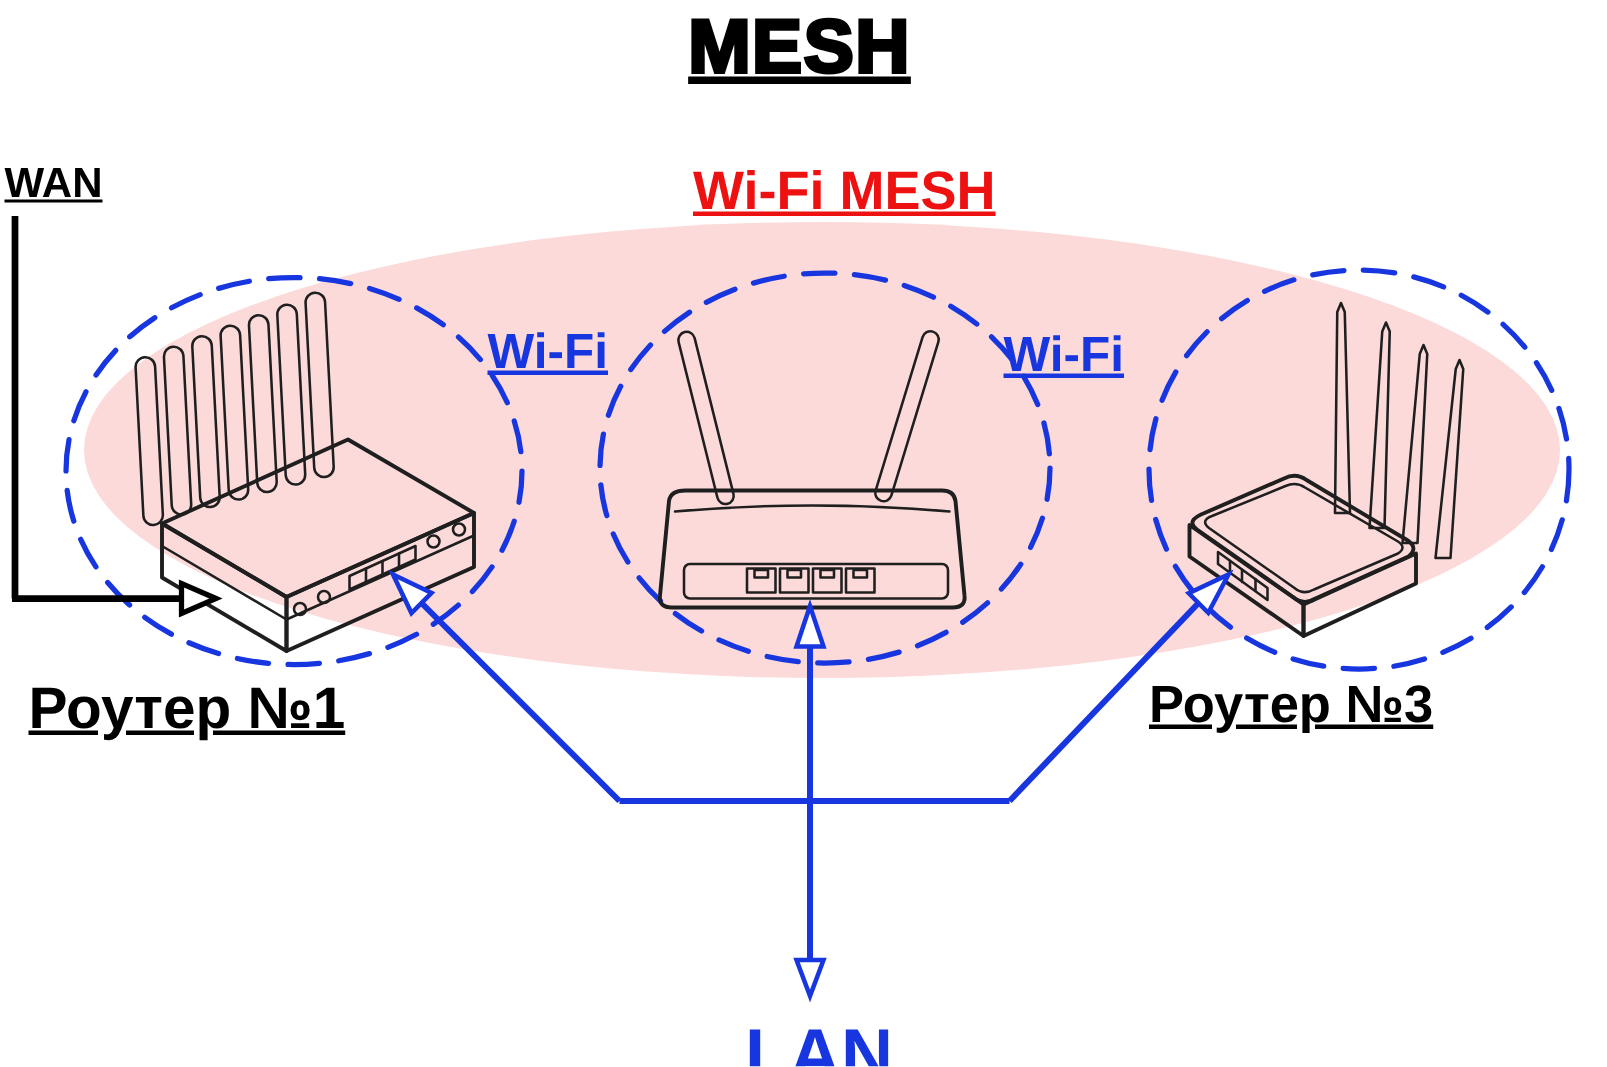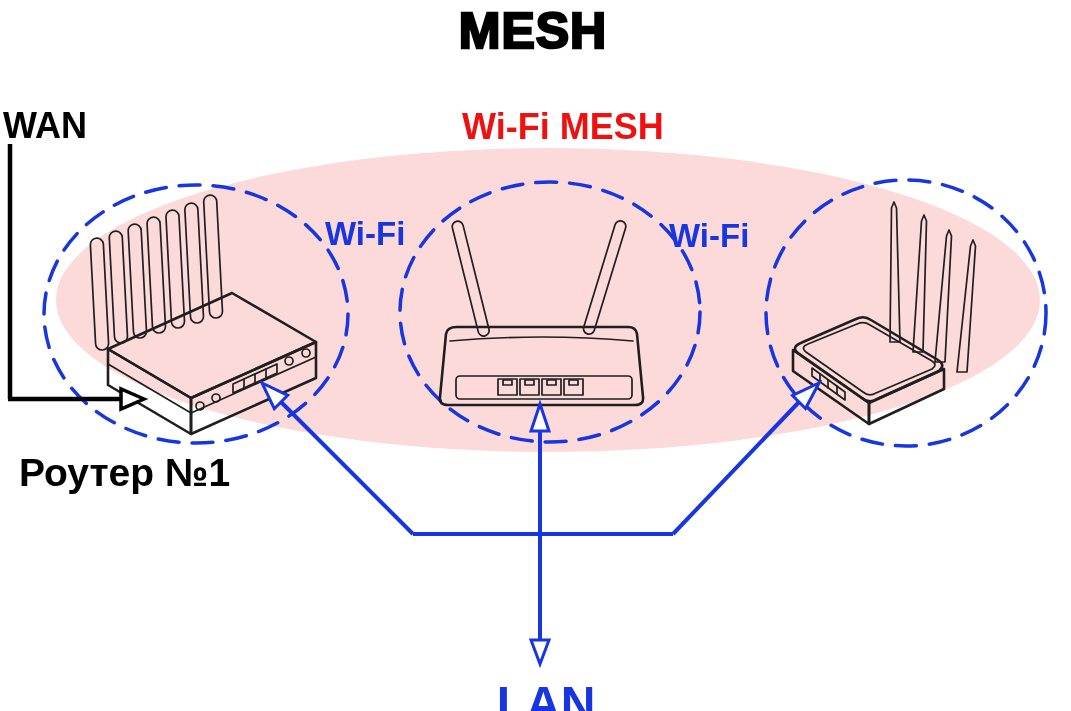--- a/index.html
+++ b/index.html
@@ -8,27 +8,27 @@
     --zone-pink:#fcdada;
     --ink-black:#000000;
     --router-ink:#1f1f1f;
   }
   html,body{margin:0;padding:0;background:#ffffff;}
   #stage{
     position:relative;width:1071px;height:711px;background:#fff;overflow:hidden;
     font-family:"Liberation Sans",sans-serif;
   }
   #scene{position:absolute;left:0;top:0;}
-  .lbl{position:absolute;white-space:nowrap;line-height:1;font-weight:700;}
+  .lbl{position:absolute;white-space:nowrap;line-height:1;font-weight:700;text-decoration:underline;}
   .lbl-title{
     left:533px;top:6px;transform:translateX(-50%);
     font-size:50px;letter-spacing:1px;color:var(--ink-black);
     -webkit-text-stroke:2.5px var(--ink-black);
   }
-  .lbl-wan{left:3px;top:108px;font-size:36px;color:var(--ink-black);}
+  .lbl-wan{left:3px;top:108px;font-size:28px;color:var(--ink-black);}
   .lbl-wifimesh{left:430px;top:109px;font-size:36px;color:var(--mesh-red);margin-left:32px;}
   .lbl-wifi-left{left:325px;top:217px;font-size:33px;color:var(--wifi-blue);}
   .lbl-wifi-right{left:669px;top:219px;font-size:33px;color:var(--wifi-blue);}
   .lbl-r1{left:19px;top:453px;font-size:39px;color:var(--ink-black);}
   .lbl-r2{left:334px;top:451px;font-size:35px;color:var(--ink-black);}
   .lbl-r3{left:766px;top:452px;font-size:35px;color:var(--ink-black);}
   .lbl-lan{left:546px;top:669px;transform:translateX(-50%);font-size:48px;color:var(--wifi-blue);margin-top:11px;}
 
   
   .zone{fill:var(--zone-pink);stroke:none;}
@@ -136,14 +136,15 @@
       <polygon class="black-head" points="144,399 121,389 121,409"></polygon>
     </g>
   </svg>
 
   <div class="lbl lbl-title">MESH</div>
   <div class="lbl lbl-wan">WAN</div>
   <div class="lbl lbl-wifimesh">Wi-Fi MESH</div>
   <div class="lbl lbl-wifi-left">Wi-Fi</div>
   <div class="lbl lbl-wifi-right">Wi-Fi</div>
   <div class="lbl lbl-r1">Роутер №1</div>
+  <div class="lbl lbl-r3">Роутер №3</div>
   <div class="lbl lbl-lan">LAN</div>
 </div>
 
 </body></html>

